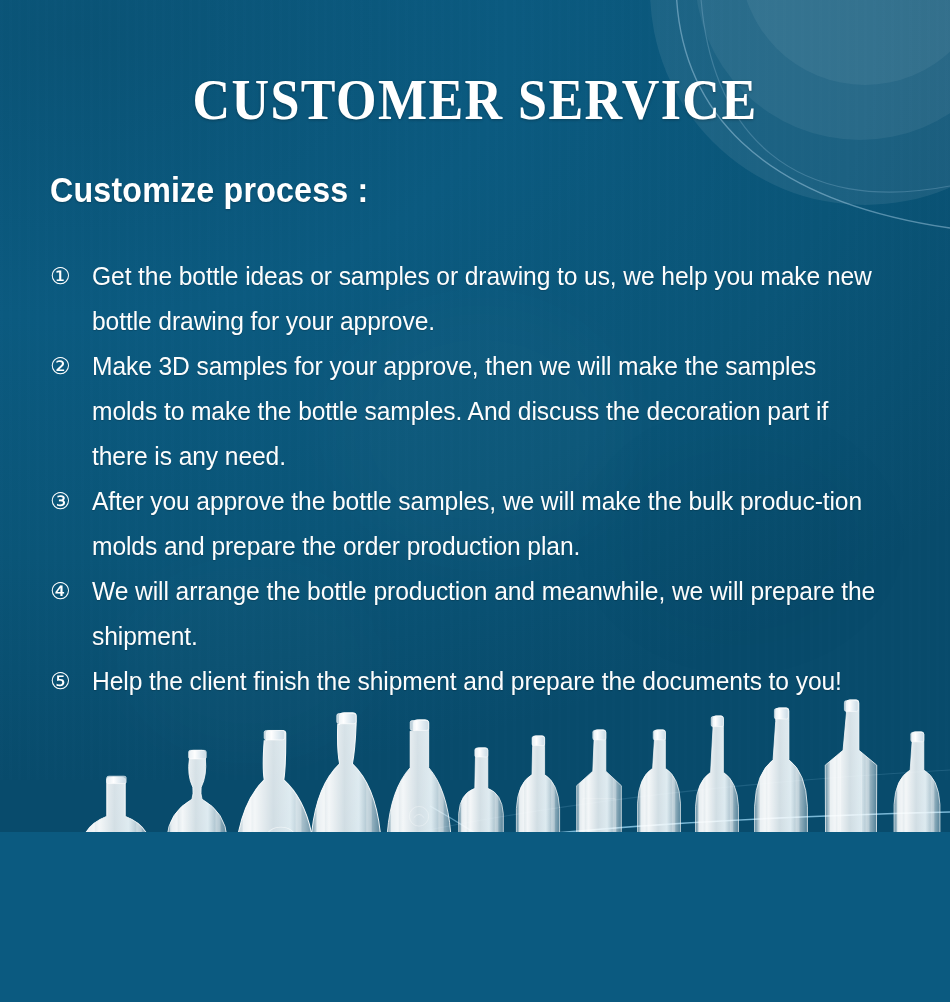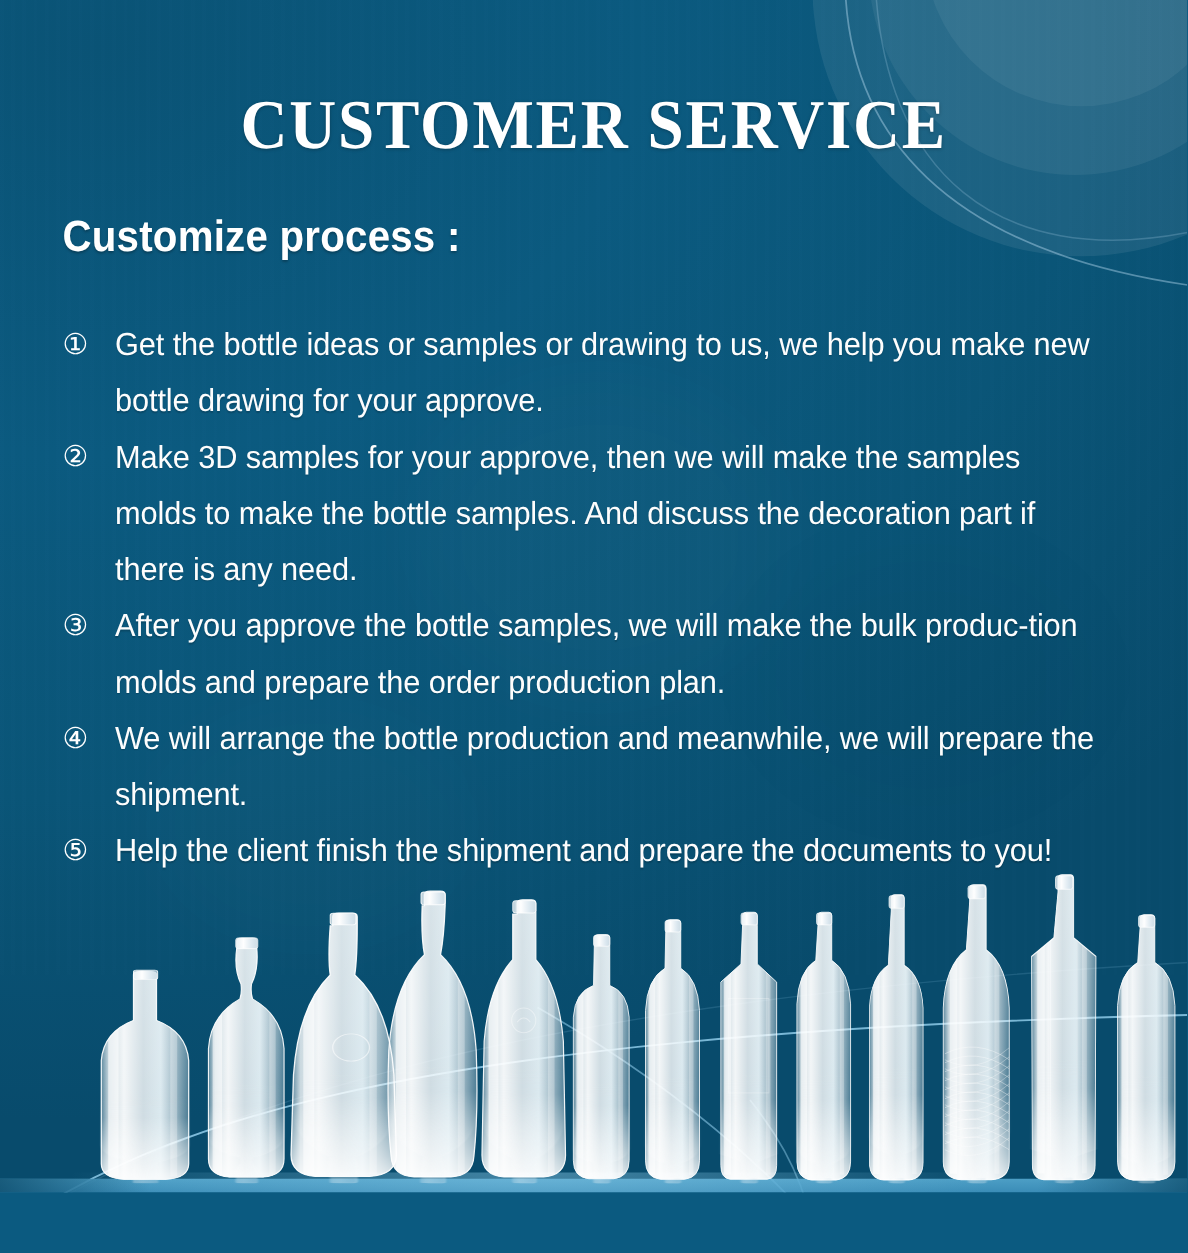--- a/index.html
+++ b/index.html
@@ -3,21 +3,21 @@
 <meta charset="utf-8">
 <style>
   html, body {
     margin: 0;
     padding: 0;
     background: #0b5a80;
   }
   #page {
     position: relative;
     width: 950px;
-    height: 954px;
+    height: 832px;
     overflow: hidden;
     font-family: "Liberation Sans", sans-serif;
     background: #0b5a80;
   }
 
   
   .bg-base {
     position: absolute;
     inset: 0;
     background:

